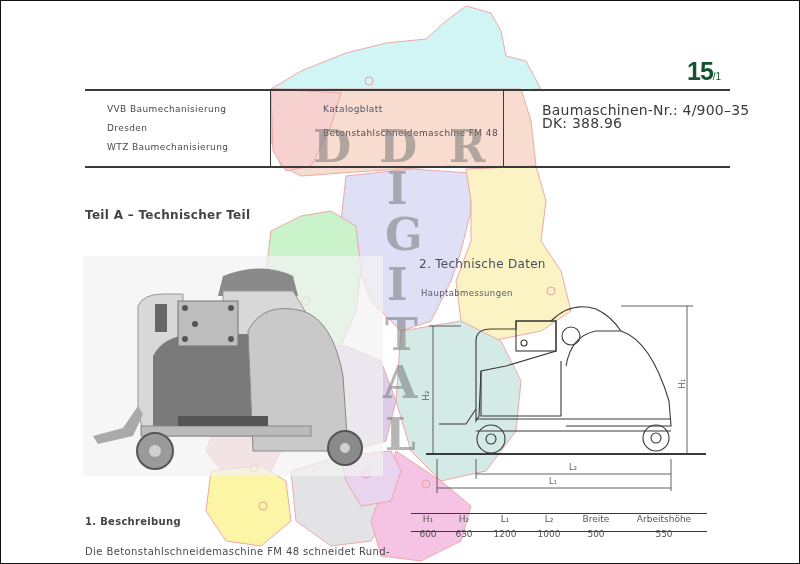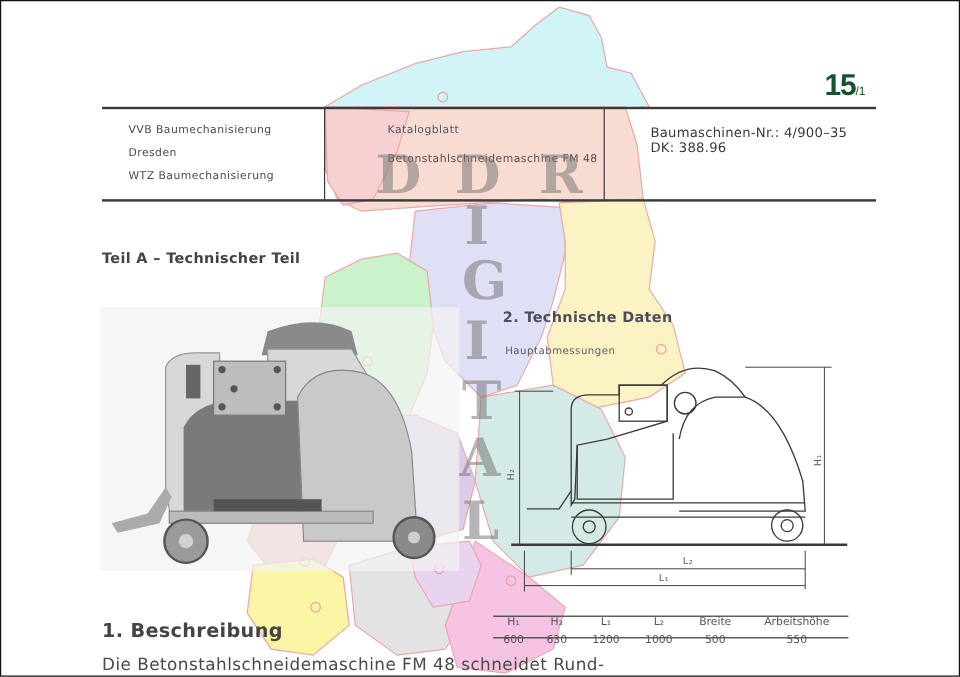--- a/index.html
+++ b/index.html
@@ -15,25 +15,25 @@
       border-right-width: 2px; border-bottom-width: 2px;
       overflow: hidden; background: #fff;
     }
     .map { position: absolute; left: 0; top: 0; width: 800px; height: 564px; z-index: 1; }
     .layer { position: absolute; z-index: 3; }
     .page-number { left: 686px; top: 56px; font-family: "Liberation Sans", sans-serif; font-weight: bold; font-size: 25px; color: #14532d; letter-spacing: -1px; }
     .page-number .sub { font-size: 10px; font-weight: normal; letter-spacing: 0; }
     .hline { position: absolute; height: 2px; background: #3a3a3a; z-index: 3; }
     .vline { position: absolute; width: 1px; background: #3a3a3a; z-index: 3; }
     .hdr-text { font-size: 9px; color: #4a4a4a; letter-spacing: 0.4px; line-height: 1; }
-    .hdr-right { font-size: 11px; color: #3a3a3a; letter-spacing: 0.2px; line-height: 13px; }
+    .hdr-right { font-size: 14px; color: #3a3a3a; letter-spacing: 0.2px; line-height: 13px; }
     .section-title { font-size: 12px; font-weight: bold; color: #444; letter-spacing: 0.3px; }
-    .sub-title { font-size: 12px; font-weight: bold; color: #4d4d5a; letter-spacing: 0.3px; }
+    .sub-title { font-size: 12px; font-weight: normal; color: #4d4d5a; letter-spacing: 0.3px; }
     .caption { font-size: 8.5px; color: #5a5a6a; letter-spacing: 0.4px; }
-    .para { font-size: 14px; color: #4a4a4a; letter-spacing: 0.4px; white-space: nowrap; }
+    .para { font-size: 10px; color: #4a4a4a; letter-spacing: 0.4px; white-space: nowrap; }
     .dim-table { left: 410px; top: 510px; width: 450px; }
     .dim-table table { border-collapse: collapse; font-size: 9px; color: #555; }
     .dim-table th { font-weight: normal; padding: 3px 0 2px; text-align: center; }
     .dim-table td { padding: 3px 0 2px; text-align: center; }
     .watermark-letter {
       position: absolute; z-index: 4;
       font-family: "DejaVu Serif", serif; font-weight: bold;
       color: rgba(120,120,120,0.55); font-size: 44px; line-height: 1;
     }
     .photo { position: absolute; left: 82px; top: 255px; width: 300px; height: 220px; z-index: 2; }
@@ -194,21 +194,21 @@
   <div class="watermark-letter" style="left:312px; top:124px;">D</div>
   <div class="watermark-letter" style="left:378px; top:124px;">D</div>
   <div class="watermark-letter" style="left:448px; top:124px;">R</div>
   <div class="watermark-letter" style="left:386px; top:166px;">I</div>
   <div class="watermark-letter" style="left:384px; top:212px;">G</div>
   <div class="watermark-letter" style="left:386px; top:262px;">I</div>
   <div class="watermark-letter" style="left:384px; top:312px;">T</div>
   <div class="watermark-letter" style="left:382px; top:360px;">A</div>
   <div class="watermark-letter" style="left:384px; top:412px;">L</div>
 
-  <div class="layer section-title" style="left:84px; top:515px; font-size:16px;">1. Beschreibung</div>
+  <div class="layer section-title" style="left:84px; top:515px; font-size:10px;">1. Beschreibung</div>
   <div class="layer para" style="left:84px; top:545px;">Die Betonstahlschneidemaschine FM 48 schneidet Rund-</div>
 
   <div class="hline" style="left:410px; top:512px; width:296px; height:1px;"></div>
   <div class="hline" style="left:410px; top:530px; width:296px; height:1px;"></div>
   <div class="layer dim-table">
     <table>
       <tbody>
           <tr>
         <th style="width:34px;">H₁</th>
         <th style="width:38px;">H₂</th>

